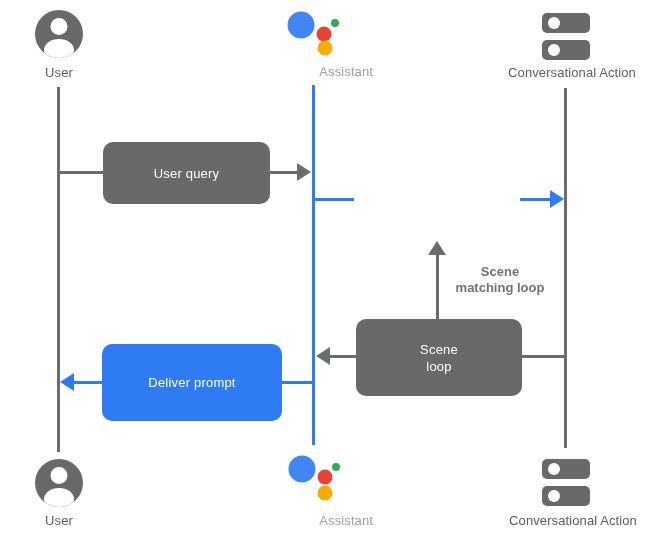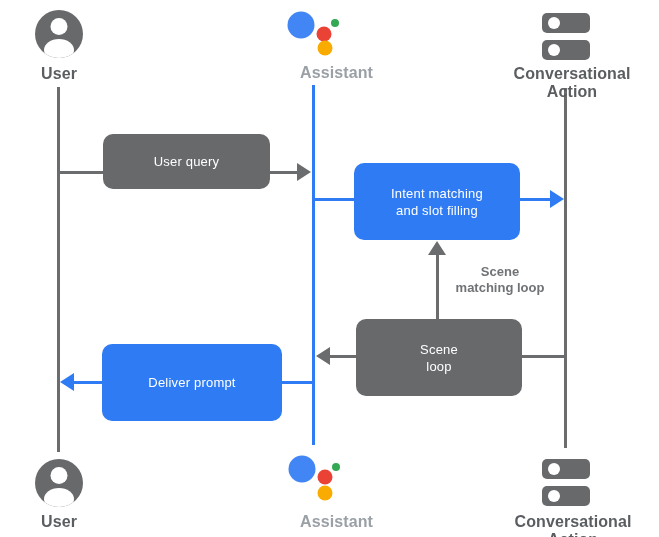--- a/index.html
+++ b/index.html
@@ -31,21 +31,21 @@
     border-bottom:14px solid var(--line-gray);}
   .arrow-right.blue{border-left-color:var(--blue);}
   .arrow-left.blue{border-right-color:var(--blue);}
   .node{
     position:absolute;border-radius:10px;background:var(--node-gray);
     display:flex;align-items:center;justify-content:center;flex-direction:column;
     color:#fff;font-size:13px;line-height:17px;text-align:center;letter-spacing:.2px;
   }
   .node.blue{background:var(--blue);}
   .actor-label{
-    position:absolute;text-align:center;font-size:16px;font-weight:bold;
+    position:absolute;text-align:center;font-size:13px;font-weight:normal;
     color:var(--label-dark);letter-spacing:.1px;
   }
   .actor-label.light{color:var(--label-light);text-align:right;}
   .annotation{
     position:absolute;text-align:center;font-size:13px;font-weight:bold;
     color:var(--annot);line-height:16px;
   }
   .icon{position:absolute;}
 </style>
 </head>
@@ -81,33 +81,29 @@
     <circle cx="12" cy="12" r="6" fill="#fff"></circle>
     <circle cx="12" cy="39" r="6" fill="#fff"></circle>
   </svg>
 
   <div class="actor-label" style="left:19px;top:65px;width:80px">User</div>
   <div class="actor-label light" style="left:253px;top:64px;width:120px">Assistant</div>
   <div class="actor-label" style="left:487px;top:65px;width:170px">Conversational Action</div>
 
   <div class="hline" style="left:57px;top:171px;width:47px"></div>
 
-  <div class="node" style="left:103px;top:134px;width:167px;height:55px">
+  <div class="node" style="left:103px;top:142px;width:167px;height:62px">
     <span>User query</span>
   </div>
 
   <div class="hline" style="left:270px;top:171px;width:28px"></div>
   <div class="arrow-right" style="left:297px;top:163px"></div>
 
   <div class="hline blue" style="left:313px;top:198px;width:41px"></div>
 
-  <div class="node blue" style="left:354px;top:163px;width:166px;height:77px">
-    <span>Intent matching</span>
-    <span>and slot filling</span>
-  </div>
 
   <div class="hline blue" style="left:520px;top:198px;width:30px"></div>
   <div class="arrow-right blue" style="left:550px;top:190px"></div>
 
   <div class="arrow-up" style="left:428px;top:241px"></div>
   <div class="vline" style="left:436px;top:255px;height:64px"></div>
   <div class="annotation" style="left:435px;top:264px;width:130px">
     <div>Scene</div>
     <div>matching loop</div>
   </div>

